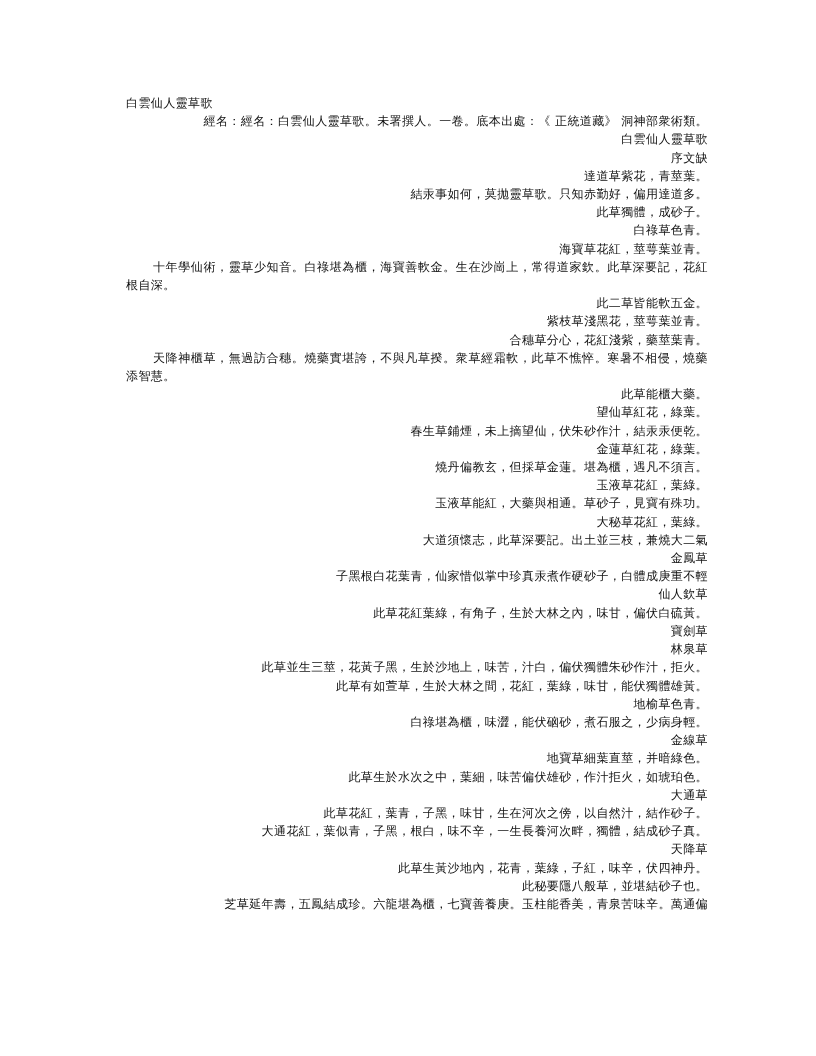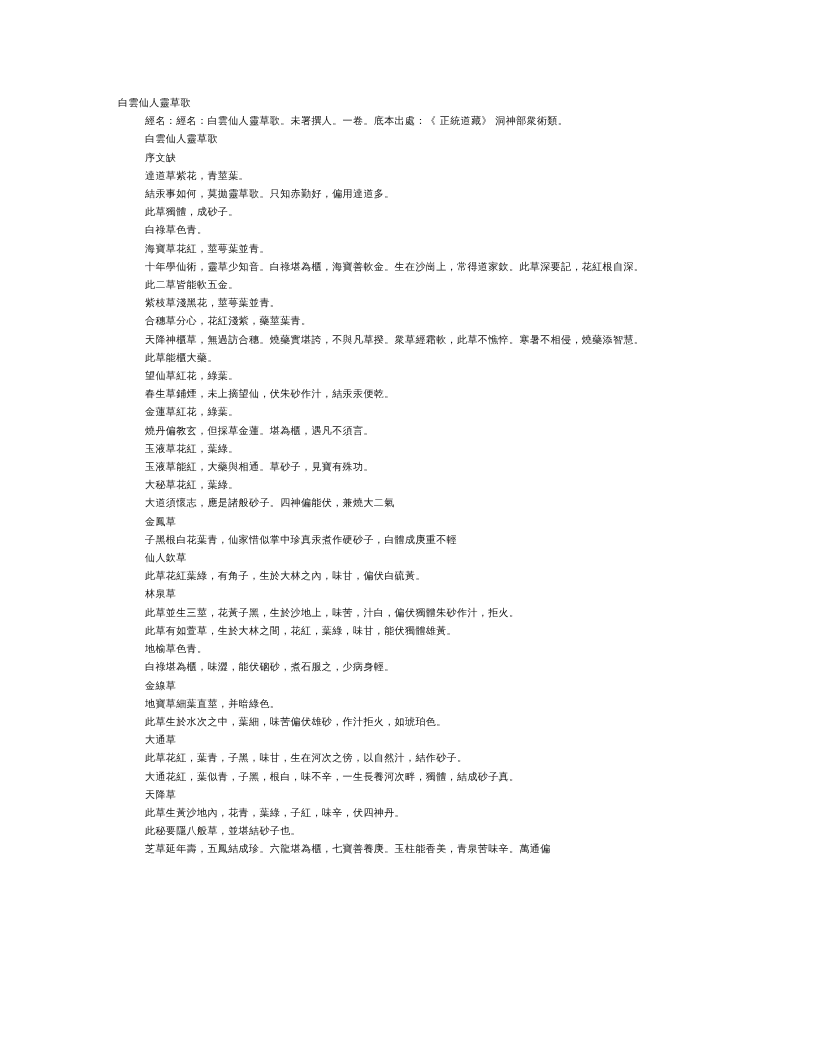--- a/index.html
+++ b/index.html
@@ -15,31 +15,33 @@
       font-family: "DejaVu Serif", "Liberation Serif", serif;
       color: #111111;
     }
     .page {
       position: absolute;
       left: 118px;
       top: 94px;
       width: 590px;
     }
     .line {
-      font-size: 10px;
+      font-size: 12px;
       line-height: 18.2px;
       white-space: nowrap;
       overflow: visible;
       letter-spacing: 0.4px;
+      margin-left: 8px;
     }
     .title {
       padding-left: 0;
     }
     .para {
       text-indent: 27px;
+      text-align: right;
     }
     .wrap {
       white-space: normal;
       text-align: justify;
       text-indent: 27px;
     }
   </style>
 </head>
 <body>
 
@@ -59,25 +61,26 @@
   <div class="line para">合穗草分心，花紅淺紫，藥莖葉青。</div>
   <div class="line wrap">天降神櫃草，無過訪合穗。燒藥實堪誇，不與凡草揆。衆草經霜軟，此草不憔悴。寒暑不相侵，燒藥添智慧。</div>
   <div class="line para">此草能櫃大藥。</div>
   <div class="line para">望仙草紅花，綠葉。</div>
   <div class="line para">春生草鋪煙，未上摘望仙，伏朱砂作汁，結汞汞便乾。</div>
   <div class="line para">金蓮草紅花，綠葉。</div>
   <div class="line para">燒丹偏教玄，但採草金蓮。堪為櫃，遇凡不須言。</div>
   <div class="line para">玉液草花紅，葉綠。</div>
   <div class="line para">玉液草能紅，大藥與相通。草砂子，見寶有殊功。</div>
   <div class="line para">大秘草花紅，葉綠。</div>
-  <div class="line para">大道須懷志，應是諸般砂子。四神偏能伏，兼燒大二氣</div>
+  <div class="line para">大道須懷志，此草深要記。出土並三枝，兼燒大二氣</div>
   <div class="line para">金鳳草</div>
   <div class="line para">子黑根白花葉青，仙家惜似掌中珍真汞煮作硬砂子，白體成庚重不輕</div>
   <div class="line para">仙人欽草</div>
   <div class="line para">此草花紅葉綠，有角子，生於大林之內，味甘，偏伏白硫黃。</div>
+  <div class="line para">寶劍草</div>
   <div class="line para">林泉草</div>
   <div class="line para">此草並生三莖，花黃子黑，生於沙地上，味苦，汁白，偏伏獨體朱砂作汁，拒火。</div>
   <div class="line para">此草有如萱草，生於大林之間，花紅，葉綠，味甘，能伏獨體雄黃。</div>
   <div class="line para">地榆草色青。</div>
   <div class="line para">白祿堪為櫃，味澀，能伏硇砂，煮石服之，少病身輕。</div>
   <div class="line para">金線草</div>
   <div class="line para">地寶草細葉直莖，并暗綠色。</div>
   <div class="line para">此草生於水次之中，葉細，味苦偏伏雄砂，作汁拒火，如琥珀色。</div>
   <div class="line para">大通草</div>
   <div class="line para">此草花紅，葉青，子黑，味甘，生在河次之傍，以自然汁，結作砂子。</div>

